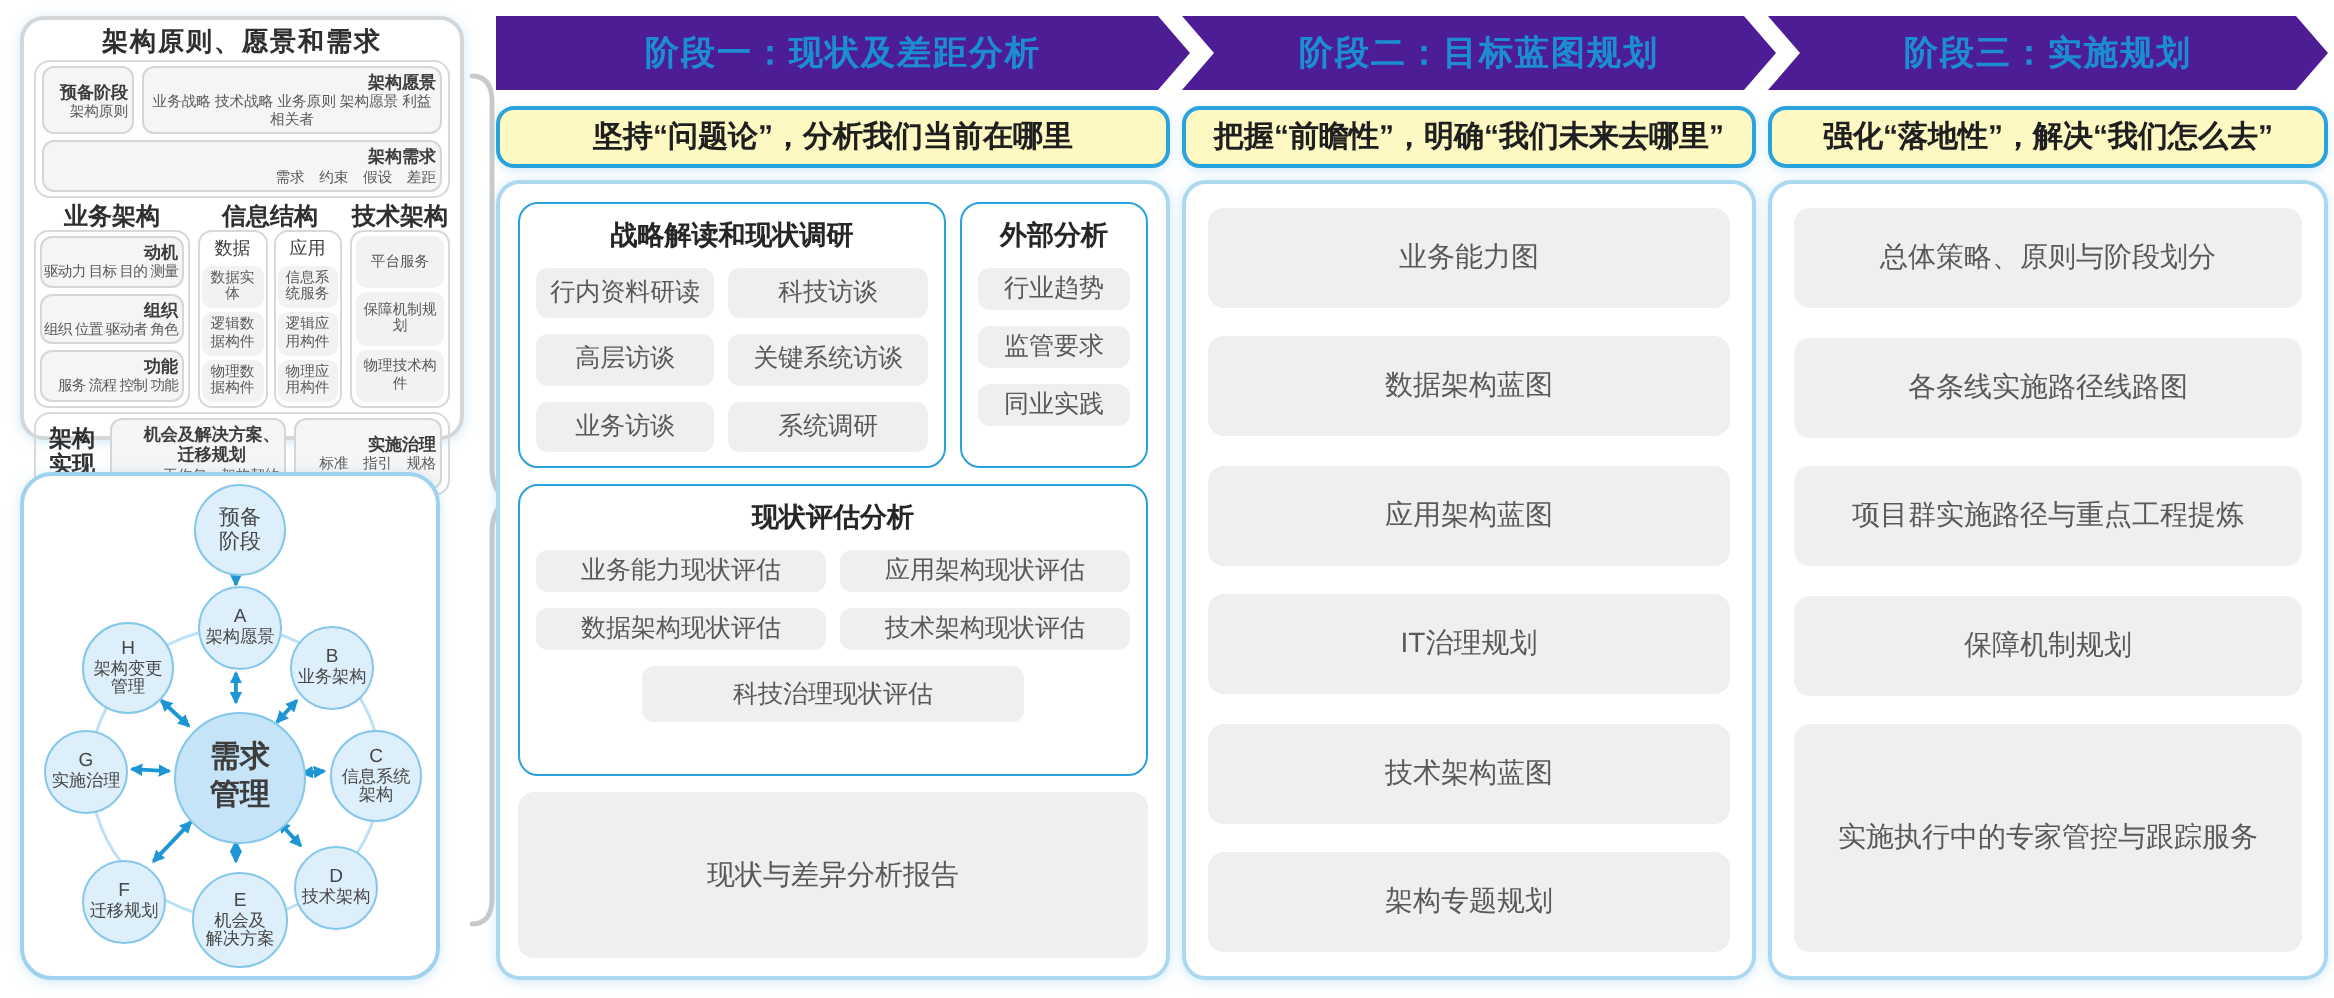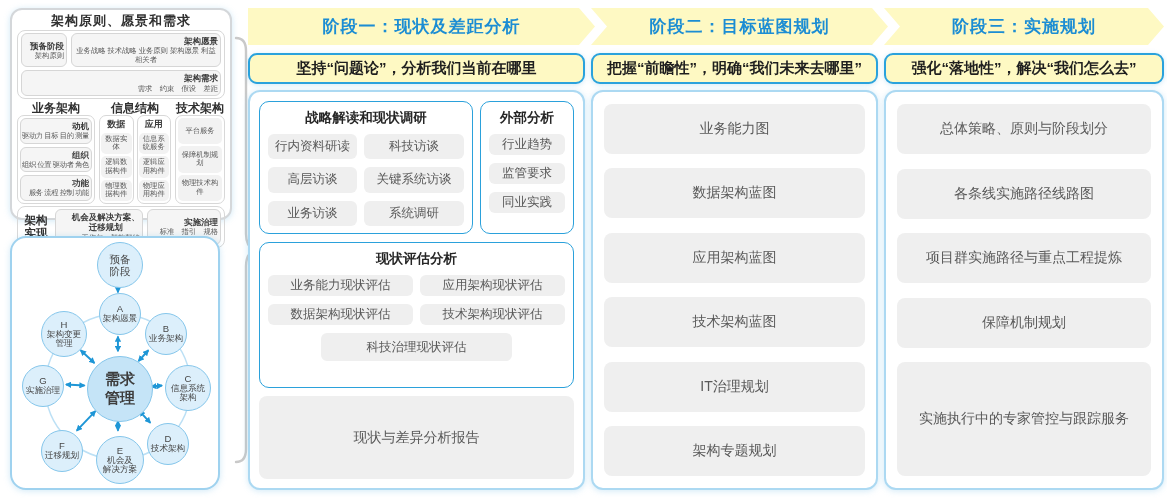--- a/index.html
+++ b/index.html
@@ -24,21 +24,21 @@
   .fw-h{font-weight:bold;font-size:12px;color:#2F2F2F;text-align:center;line-height:14px;}
   .fw-box{border:1.2px solid #D8D8D8;border-radius:7px;padding:2px;flex:1;
           display:flex;flex-direction:column;gap:2px;justify-content:space-around;box-sizing:border-box;}
   .fw-col-biz{width:78px;}
   .fw-col-info{flex:1;}
   .fw-col-tech{width:50px;}
   .biz-d{white-space:nowrap;letter-spacing:-.4px;}
   .info-row{display:flex;gap:3px;flex:1;}
   .fw-sub{flex:1;border:1.2px solid #D8D8D8;border-radius:7px;padding:2px 1px;
           display:flex;flex-direction:column;gap:2px;box-sizing:border-box;}
-  .sub-h{font-weight:bold;font-size:9px;color:#3D3D3D;text-align:center;}
+  .sub-h{font-weight:normal;font-size:9px;color:#3D3D3D;text-align:center;}
   .chip-plain{background:#F2F2F2;border:none;border-radius:5px;padding:2px 1px;flex:1;
               display:flex;align-items:center;justify-content:center;text-align:center;
               font-size:7.3px;color:#595959;line-height:1.2;}
   .fw-bot{border:1.2px solid #D8D8D8;border-radius:8px;padding:2px 3px;display:flex;gap:4px;
           align-items:stretch;height:36px;box-sizing:content-box;}
   .fw-bot-label{width:30px;display:flex;align-items:center;justify-content:center;text-align:center;
                 font-weight:bold;font-size:11.5px;color:#2F2F2F;white-space:pre-line;line-height:1.15;}
   .chip-opp{flex:1.2;}
   .chip-gov{flex:1;}
 
@@ -57,21 +57,21 @@
   .adm-center-label{font-size:15px;font-weight:600;line-height:1.25;white-space:pre-line;color:#3D3D3D;}
 
   
   .brace{position:absolute;left:230px;top:36px;}
 
   
   .col{position:absolute;top:8px;height:482px;}
   .col1{left:248px;width:337px;}
   .col2{left:591px;width:287px;}
   .col3{left:884px;width:280px;}
-  .band{height:37px;background:#fef9c3;display:flex;align-items:center;justify-content:center;
+  .band{height:37px;background:#4c1d95;display:flex;align-items:center;justify-content:center;
         font-weight:bold;font-size:17px;color:#1C8DD3;letter-spacing:1px;box-sizing:border-box;
         padding:0 18px;}
   .band-pt{width:calc(100% + 10px);clip-path:polygon(0% 0%,calc(100% - 16px) 0%,100% 50%,calc(100% - 16px) 100%,0% 100%);}
   .band-npt{width:calc(100% + 10px);clip-path:polygon(0% 0%,calc(100% - 16px) 0%,100% 50%,calc(100% - 16px) 100%,0% 100%,16px 50%);}
   .band-np{width:100%;clip-path:polygon(0% 0%,calc(100% - 16px) 0%,100% 50%,calc(100% - 16px) 100%,0% 100%,16px 50%);}
   .subtitle{margin-top:8px;height:31px;border:2px solid #2AA2DC;border-radius:9px;background:#fef9c3;
             display:flex;align-items:center;justify-content:center;font-weight:bold;font-size:15px;
             color:#1F1F1F;box-sizing:border-box;box-shadow:0 1px 5px rgba(140,200,235,.4);}
   .container{margin-top:6px;height:400px;border:2px solid #ACD9F2;border-radius:12px;background:#fff;
              box-sizing:border-box;box-shadow:0 1px 6px rgba(140,200,235,.4);}
@@ -289,22 +289,22 @@
     </div>
   </div>
 
   <div class="col col2">
     <div class="band band-npt">阶段二：目标蓝图规划</div>
     <div class="subtitle">把握“前瞻性”，明确“我们未来去哪里”</div>
     <div class="container plist" style="height:400px;">
       <div class="big-chip">业务能力图</div>
       <div class="big-chip">数据架构蓝图</div>
       <div class="big-chip">应用架构蓝图</div>
+      <div class="big-chip">IT治理规划</div>
       <div class="big-chip">技术架构蓝图</div>
-      <div class="big-chip">IT治理规划</div>
       <div class="big-chip">架构专题规划</div>
     </div>
   </div>
 
   <div class="col col3">
     <div class="band band-np">阶段三：实施规划</div>
     <div class="subtitle">强化“落地性”，解决“我们怎么去”</div>
     <div class="container plist" style="height:400px;">
       <div class="big-chip">总体策略、原则与阶段划分</div>
       <div class="big-chip">各条线实施路径线路图</div>

